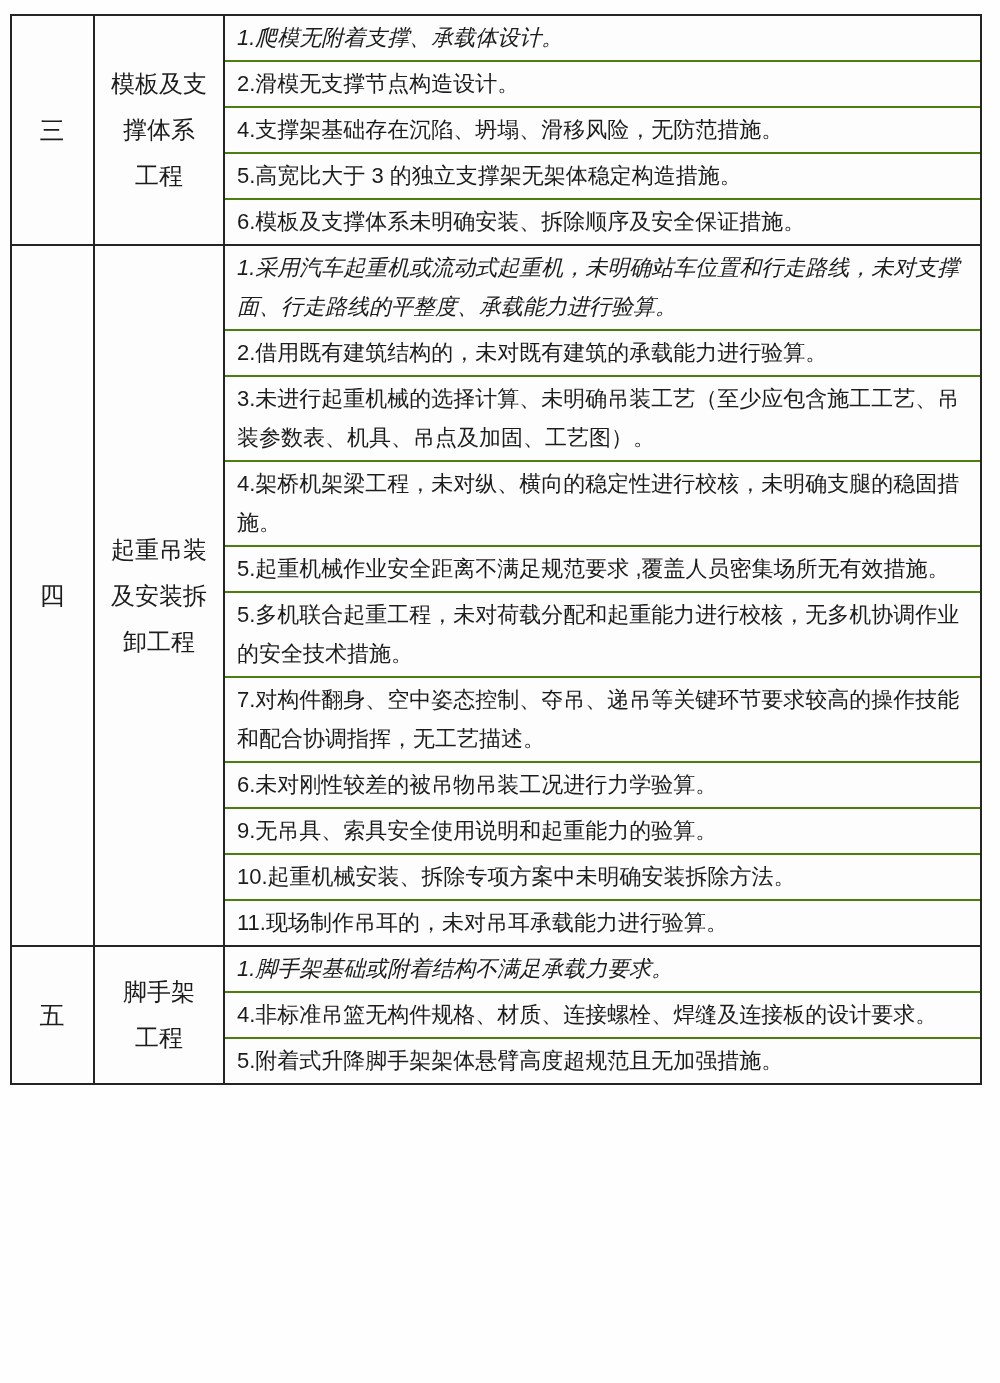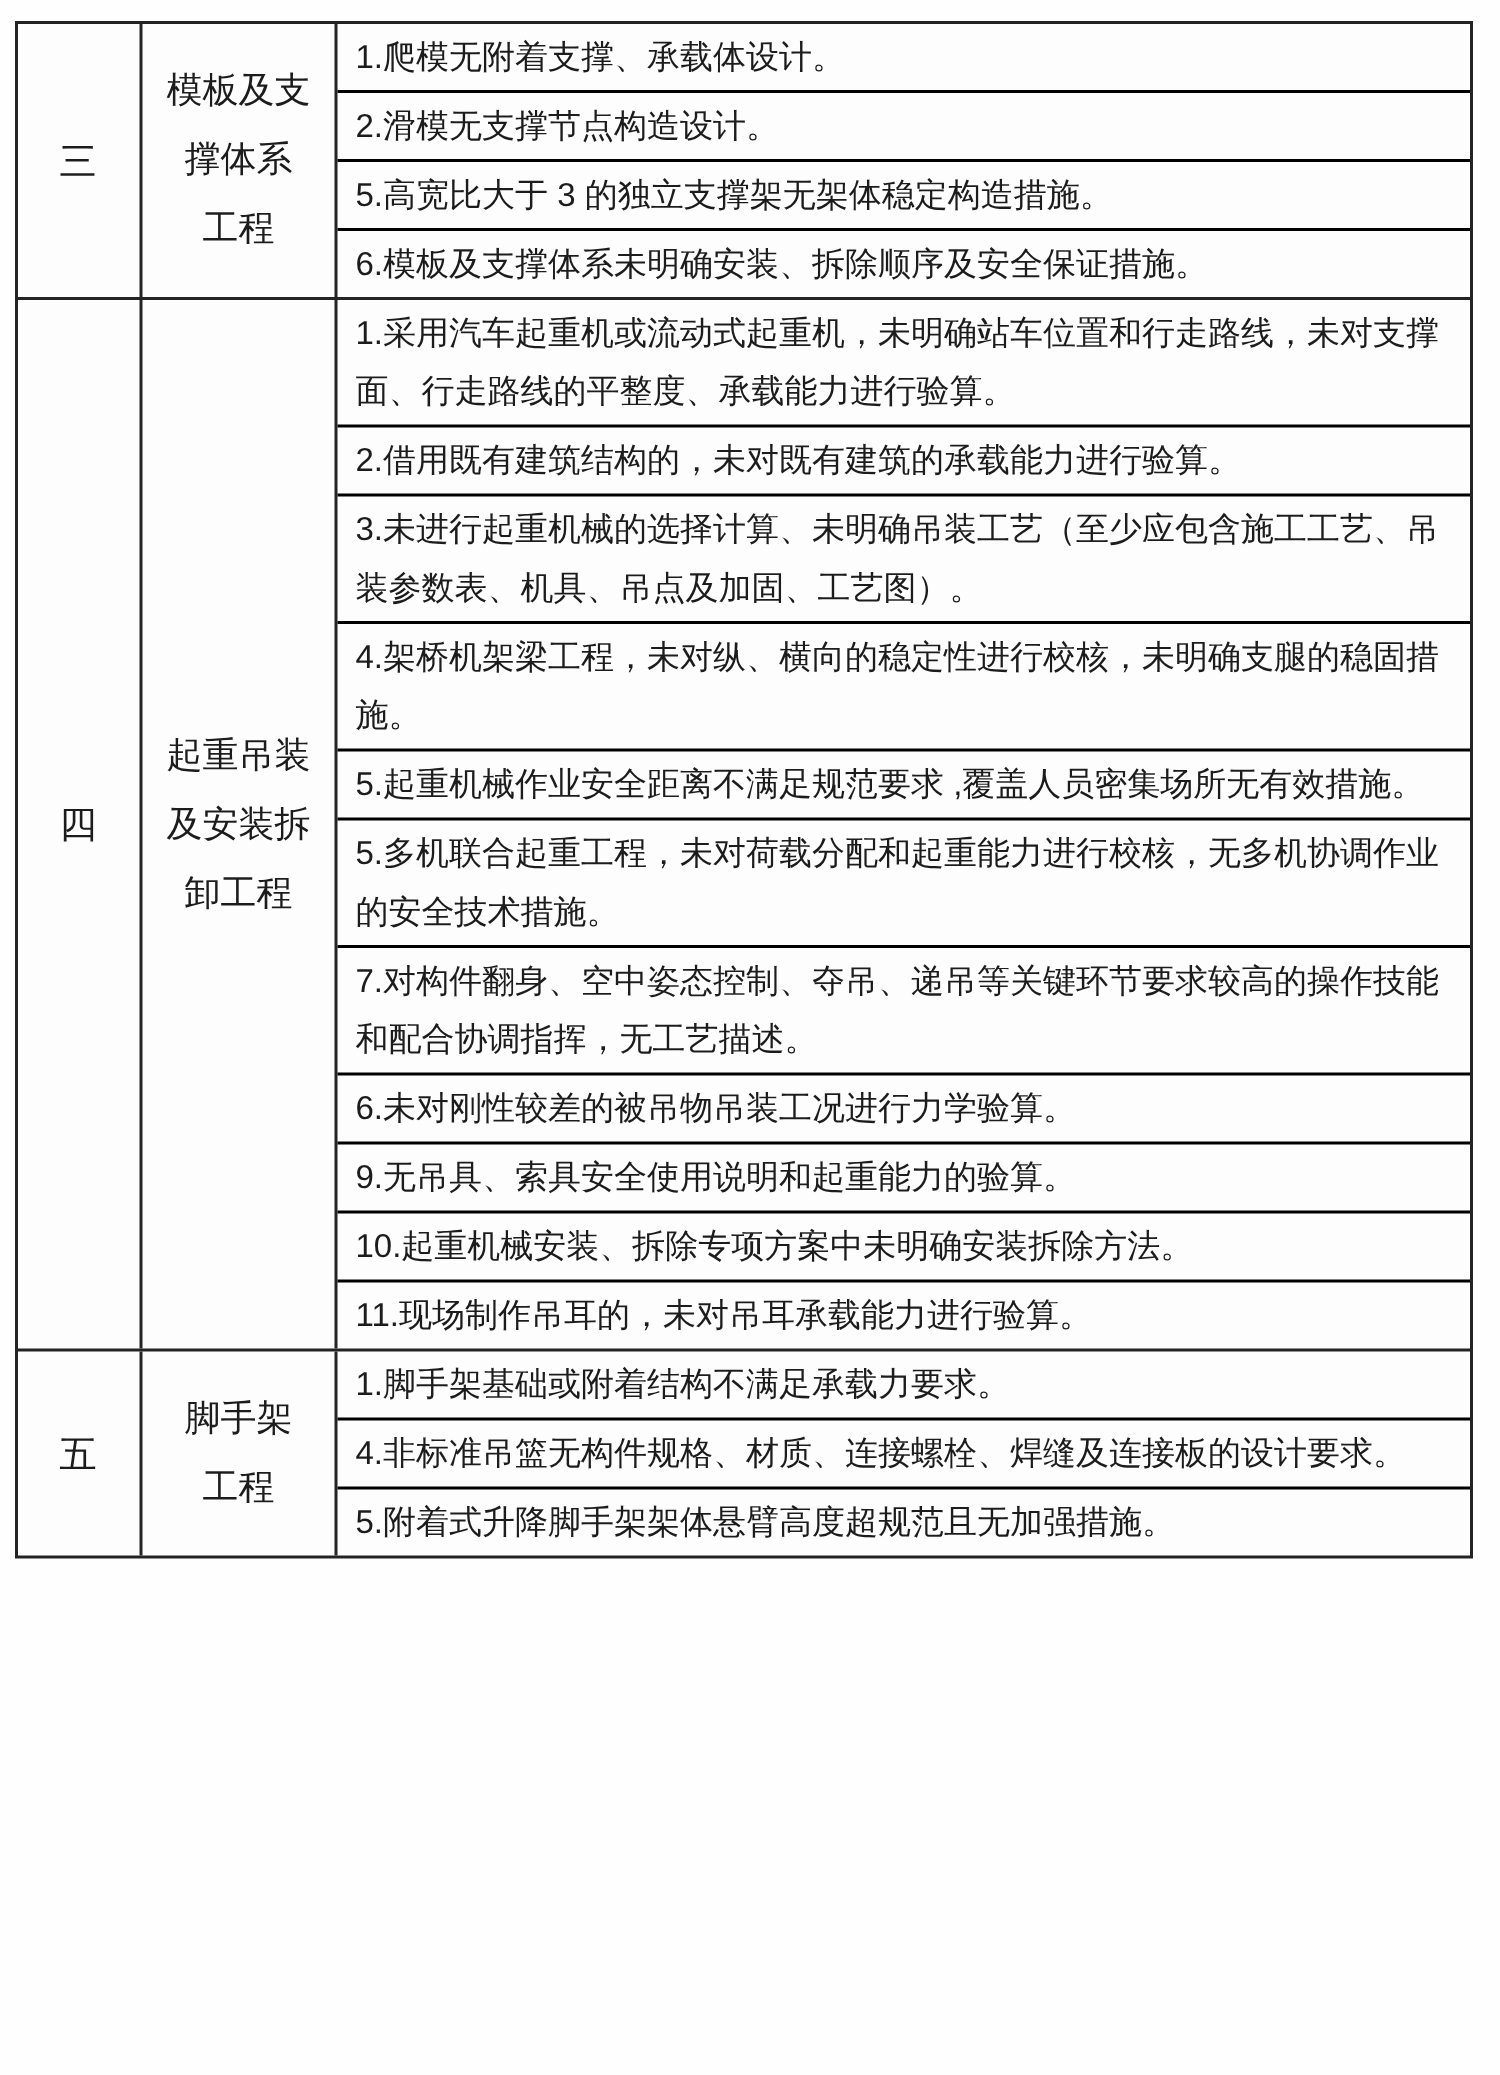--- a/index.html
+++ b/index.html
@@ -51,50 +51,53 @@
     font-size: 24px;
     line-height: 46px;
     text-align: center;
   }
   .cell-items {
     flex: 1 1 auto;
     display: flex;
     flex-direction: column;
   }
   .item-row {
-    border-top: 2px solid #000000;
+    border-top: 2px solid #4d7c0f;
     min-height: 44px;
     display: flex;
     align-items: center;
     padding: 2px 10px 3px 12px;
     font-size: 22px;
     line-height: 39px;
     text-align: left;
   }
-  .item-row:first-child { border-top: none; }
+  .item-row:first-child { border-top: none; font-style: italic; }
   .item-text { display: block; }
 </style>
 </head>
 <body>
 
 <div class="page">
   <div class="risk-table" id="risk-table">
       <div class="section">
         <div class="cell-num">三</div>
         <div class="cell-cat">
           <div class="cat-line">模板及支</div>
           <div class="cat-line">撑体系</div>
           <div class="cat-line">工程</div>
         </div>
         <div class="cell-items">
           <div class="item-row">
             <span class="item-text">1.爬模无附着支撑、承载体设计。</span>
           </div>
           <div class="item-row">
             <span class="item-text">2.滑模无支撑节点构造设计。</span>
+          </div>
+          <div class="item-row">
+            <span class="item-text">4.支撑架基础存在沉陷、坍塌、滑移风险，无防范措施。</span>
           </div>
           <div class="item-row">
             <span class="item-text">5.高宽比大于 3 的独立支撑架无架体稳定构造措施。</span>
           </div>
           <div class="item-row">
             <span class="item-text">6.模板及支撑体系未明确安装、拆除顺序及安全保证措施。</span>
           </div>
         </div>
       </div>
       <div class="section">

